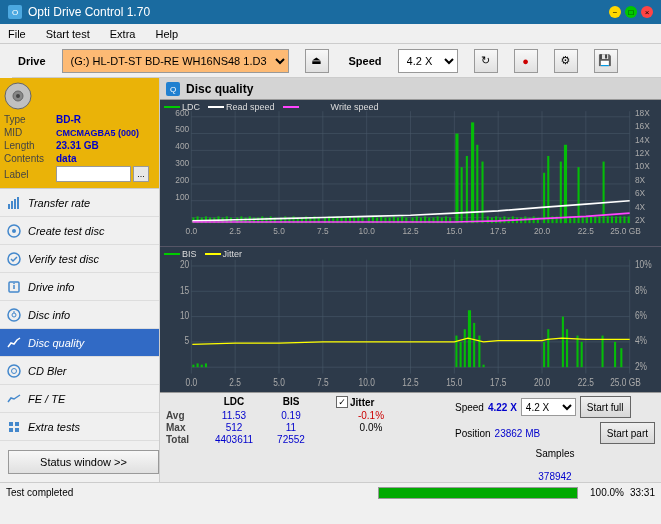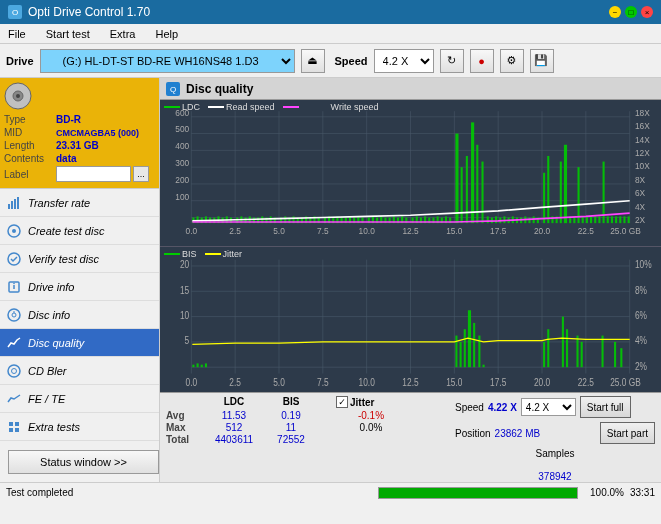--- a/index.html
+++ b/index.html
@@ -13,23 +13,23 @@
     .title-btn { width: 12px; height: 12px; border-radius: 50%; border: none; cursor: pointer; font-size: 8px; display: flex; align-items: center; justify-content: center; }
     .title-btn.min { background: #ffd700; }
     .title-btn.max { background: #00c800; }
     .title-btn.close { background: #ff4444; }
 
     
     .menu-bar { background: #f0f0f0; height: 20px; display: flex; align-items: center; border-bottom: 1px solid #ccc; padding: 0 4px; gap: 12px; }
     .menu-item { font-size: 11px; color: #000; cursor: pointer; padding: 2px 4px; }
 
     
-    .toolbar { background: #f0f0f0; height: 34px; display: flex; align-items: center; padding: 0 6px; gap: 6px; border-bottom: 1px solid #ccc; }
+    .toolbar { background: #f0f0f0; height: 34px; display: flex; align-items: center; padding: 0 6px; gap: 16px; border-bottom: 1px solid #ccc; margin-left: 12px; }
     .toolbar-label { font-size: 11px; font-weight: bold; }
-    .drive-select { height: 24px; font-size: 11px; border: 1px solid #999; background: #7dd3fc; padding: 0 18px; min-width: 220px; }
+    .drive-select { height: 24px; font-size: 11px; border: 1px solid #999; background: #fdba74; padding: 0 4px; min-width: 220px; }
     .toolbar-btn { height: 24px; min-width: 24px; border: 1px solid #999; background: linear-gradient(to bottom, #f8f8f8, #e0e0e0); cursor: pointer; font-size: 11px; padding: 0 4px; display: flex; align-items: center; justify-content: center; }
     .speed-label { font-size: 11px; font-weight: bold; margin-left: 4px; }
     .speed-select { height: 24px; font-size: 11px; border: 1px solid #999; background: white; padding: 0 4px; width: 60px; }
 
     
     .main { display: flex; height: calc(524px - 24px - 20px - 34px - 22px - 20px); }
 
     
     .sidebar { width: 160px; background: #f0f0f0; border-right: 1px solid #ccc; display: flex; flex-direction: column; }
 

